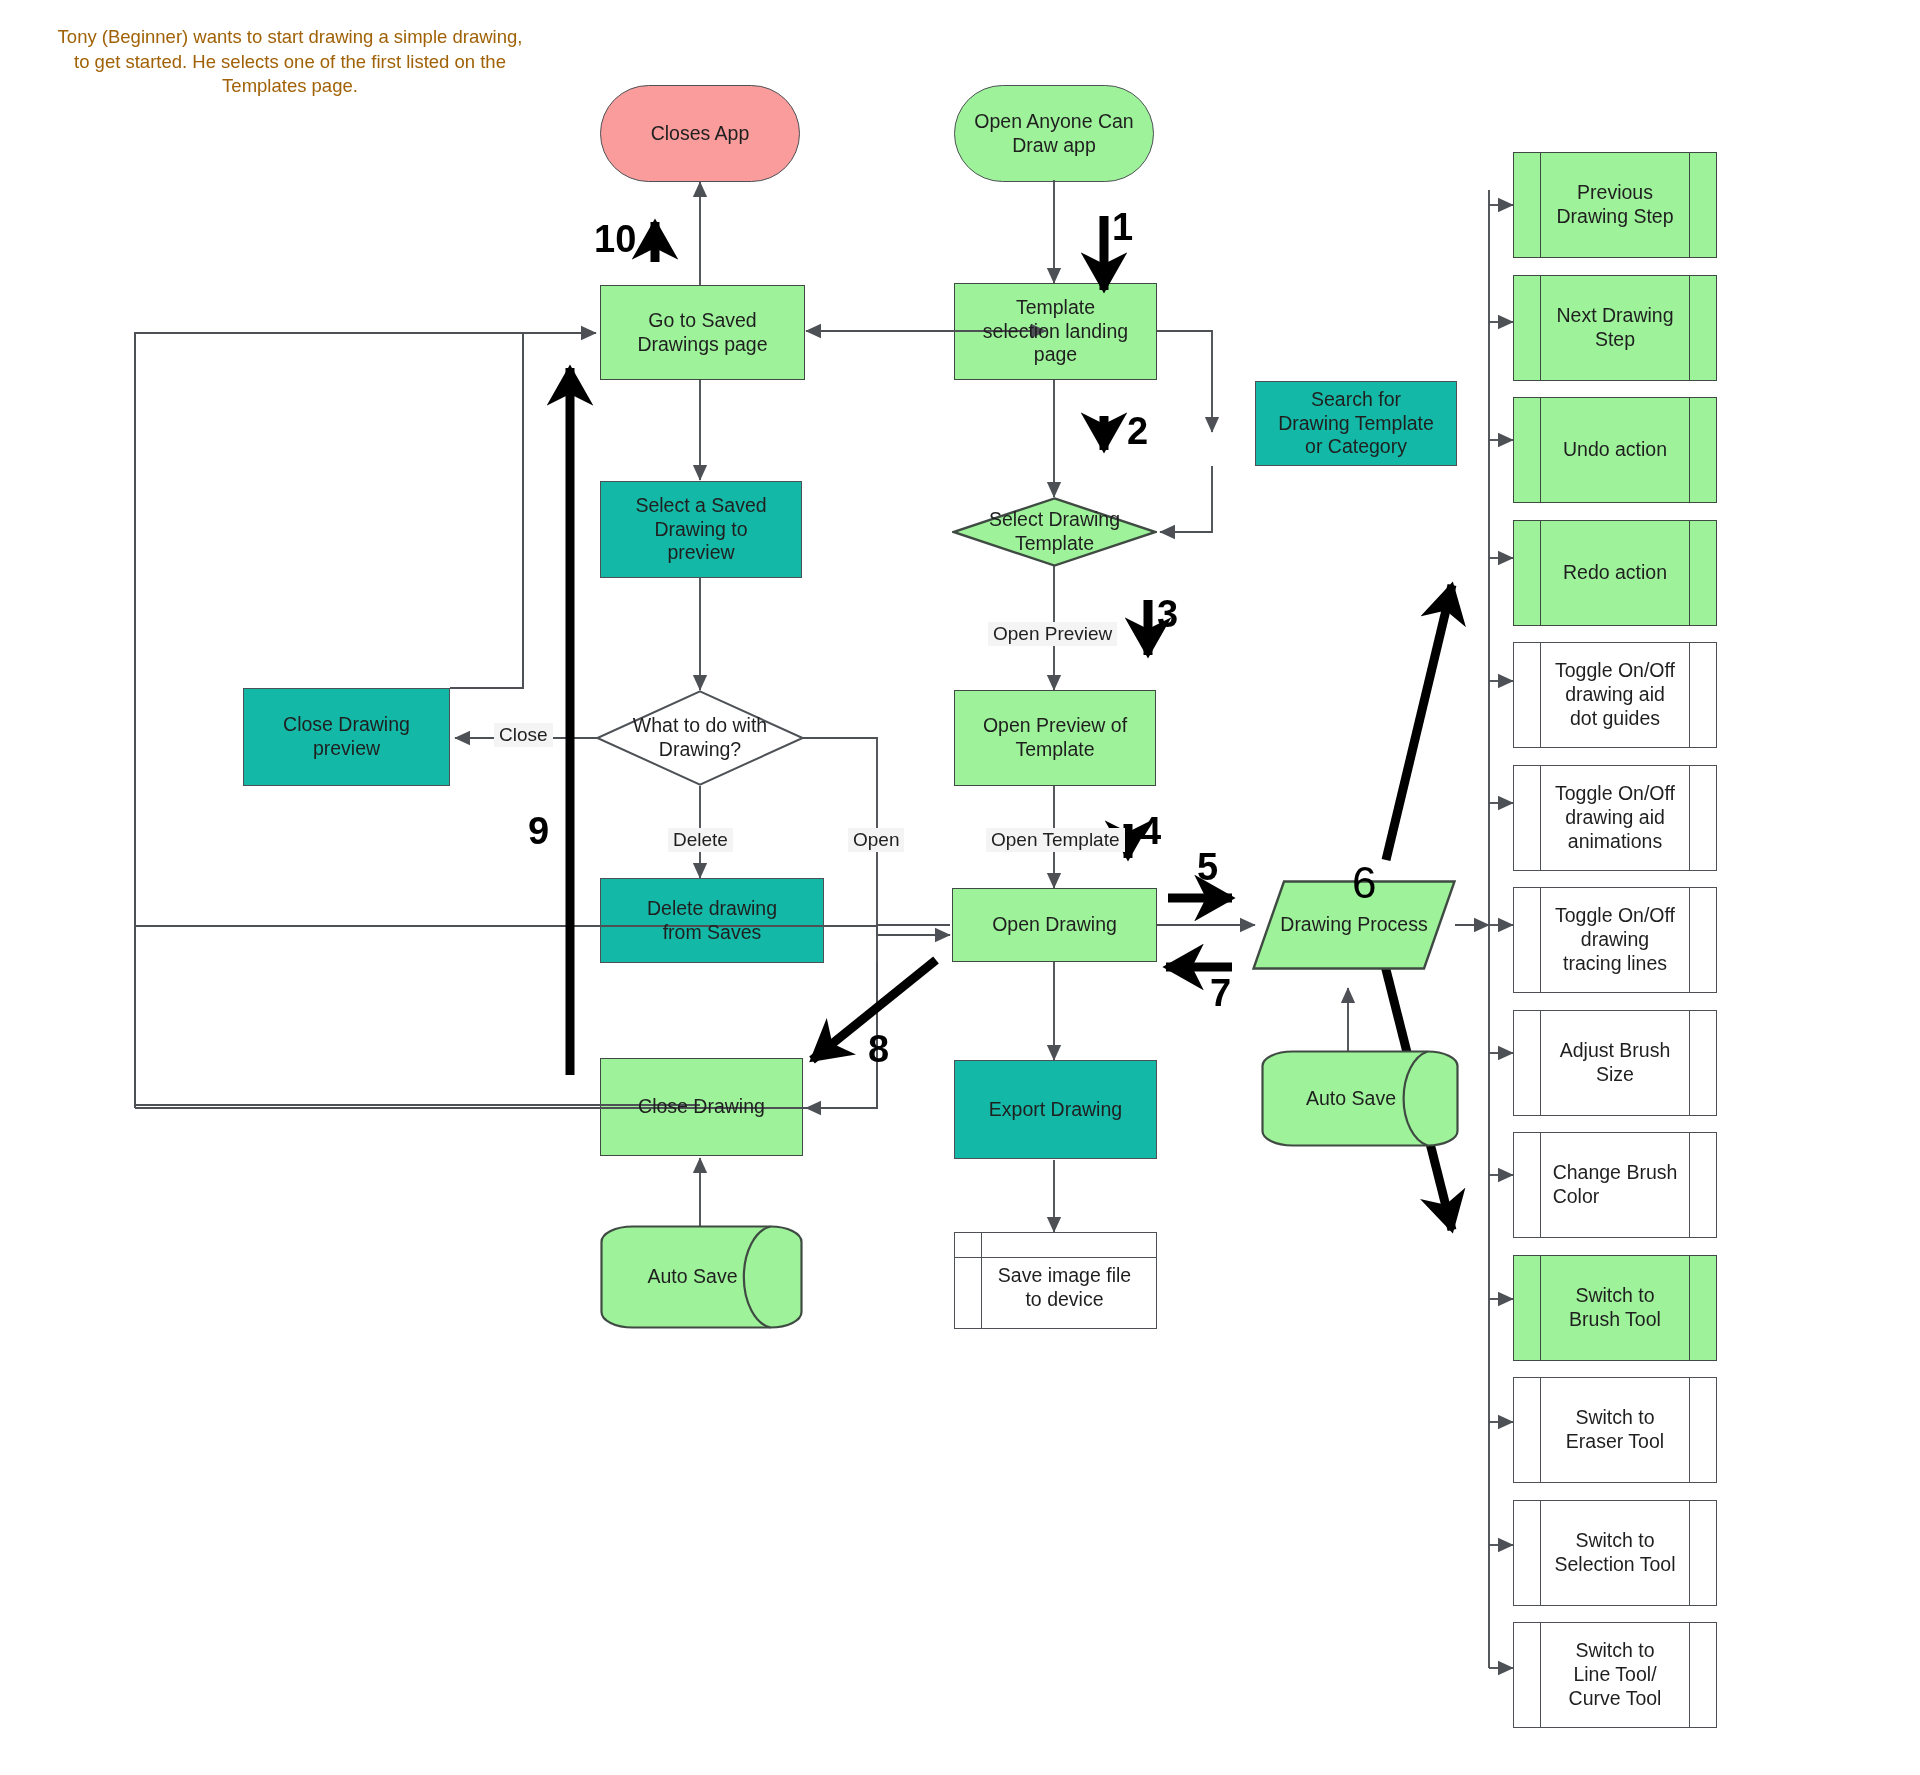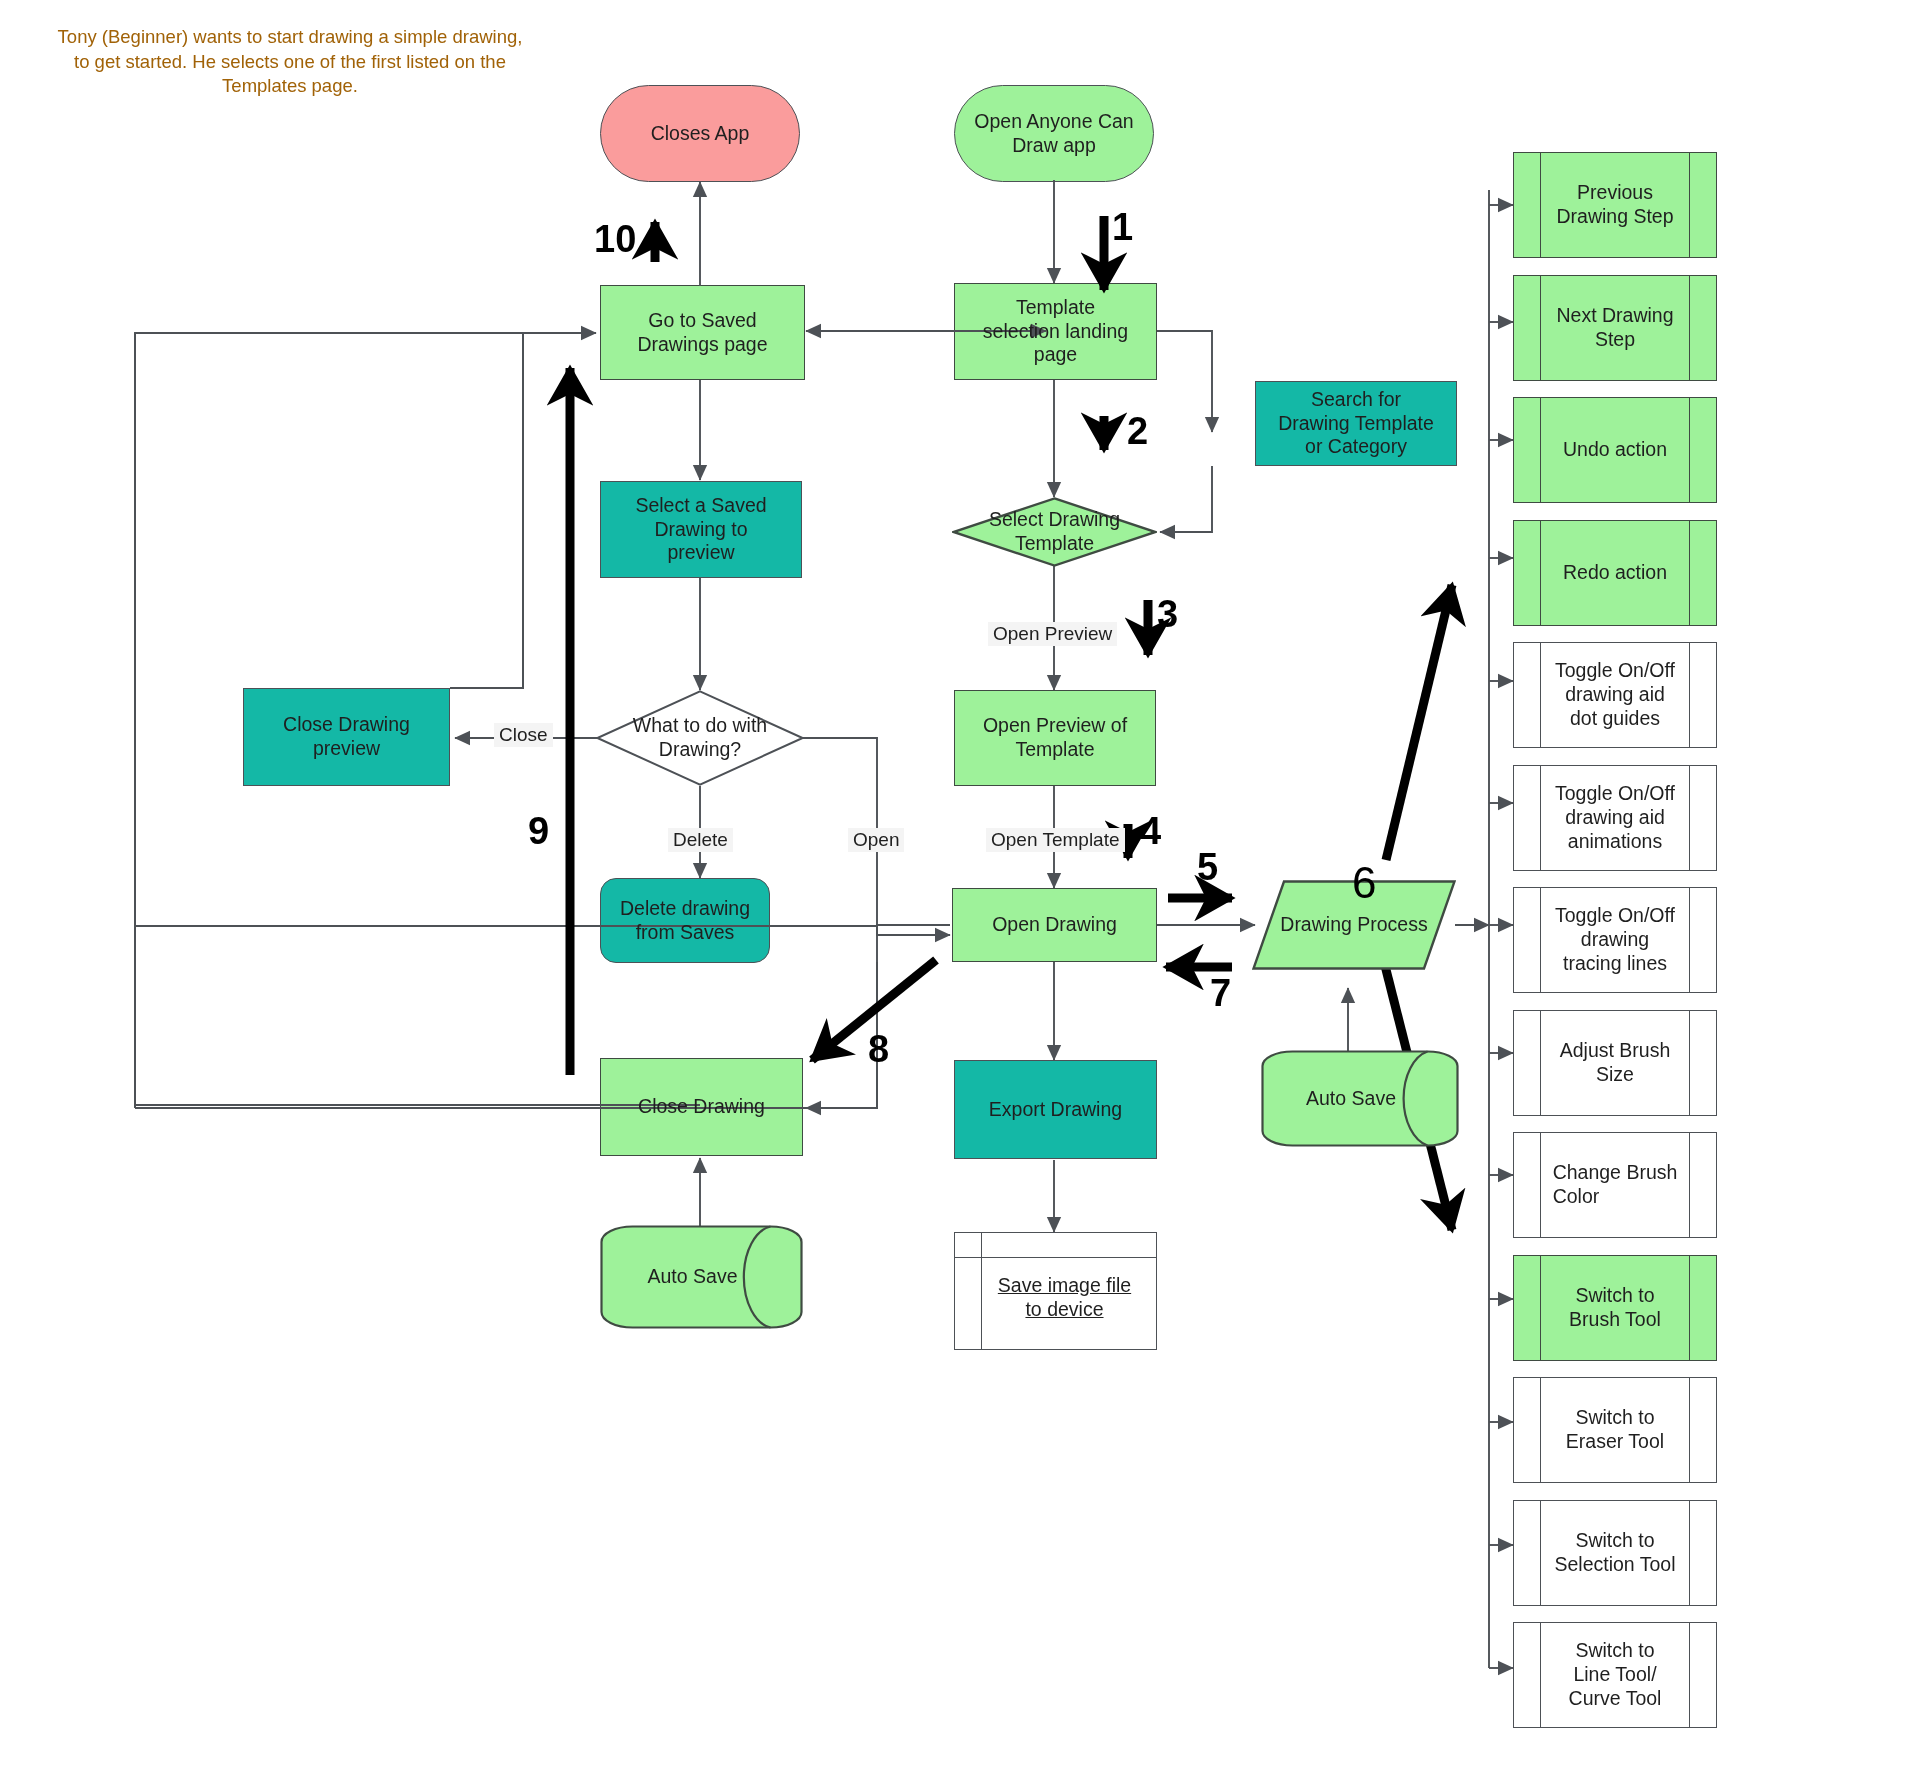--- a/index.html
+++ b/index.html
@@ -252,21 +252,21 @@
     </svg>
     <span class="lbl">What to do with
 Drawing?</span>
   </div>
 
   <div class="node rect" style="left:243px;top:688px;width:207px;height:98px;">
     <span class="lbl">Close Drawing
 preview</span>
   </div>
 
-  <div class="node rect" style="left:600px;top:878px;width:170px;height:85px;border-radius:16px;">
+  <div class="node rect" style="left:600px;top:878px;width:224px;height:85px;">
     <span class="lbl">Delete drawing
 from Saves</span>
   </div>
 
   <div class="node rect green" style="left:952px;top:888px;width:205px;height:74px;">
     <span class="lbl">Open Drawing</span>
   </div>
 
   <div class="node para" style="left:1252px;top:880px;width:204px;height:90px;">
     <svg viewBox="0 0 204 90" preserveAspectRatio="none">
@@ -294,21 +294,21 @@
                L201.5,87 A31,15.5 0 0 1 170.5,102.5 L32.5,102.5 A31,15.5 0 0 1 1.5,87 Z" fill="#9ef29a" stroke="#3f4b42" stroke-width="2.2"></path>
       <path d="M170.5,1.5 A31,51 0 0 0 170.5,102.5" fill="none" stroke="#3f4b42" stroke-width="2.2"></path>
     </svg>
     <span class="lbl">Auto Save</span>
   </div>
 
   <div class="node rect" style="left:954px;top:1060px;width:203px;height:99px;">
     <span class="lbl">Export Drawing</span>
   </div>
 
-  <div class="node storage" style="left:954px;top:1232px;width:203px;height:118px;display:flex;align-items:center;justify-content:center;text-decoration:underline;">
+  <div class="node storage" style="left:954px;top:1232px;width:203px;height:97px;display:flex;align-items:center;justify-content:center;">
     <span class="lbl" style="margin-left:18px;margin-top:14px;">Save image file
 to device</span>
   </div>
 
   <div class="elabel" style="left:988px;top:622px;">Open Preview</div>
   <div class="elabel" style="left:986px;top:828px;">Open Template</div>
   <div class="elabel" style="left:494px;top:723px;">Close</div>
   <div class="elabel" style="left:668px;top:828px;">Delete</div>
   <div class="elabel" style="left:848px;top:828px;">Open</div>
 

